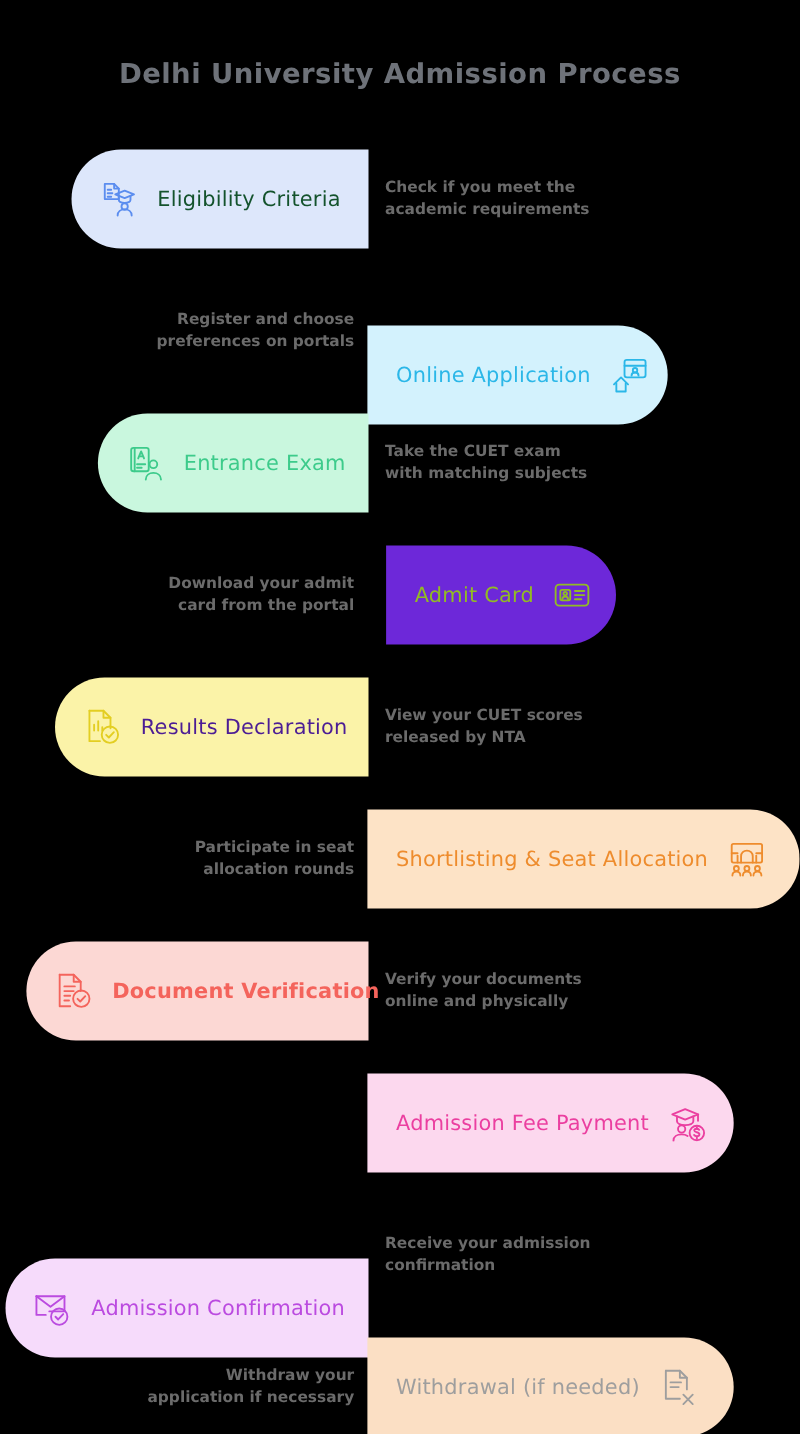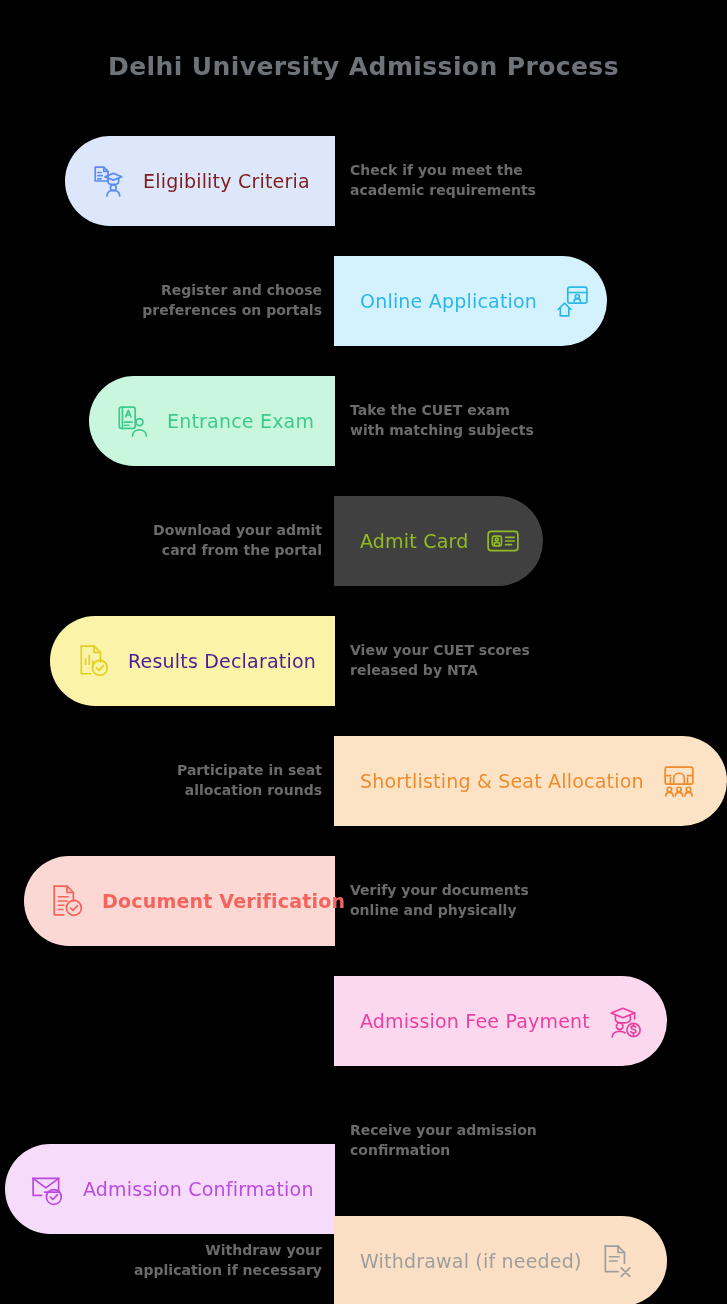--- a/index.html
+++ b/index.html
@@ -119,26 +119,26 @@
           <svg viewBox="0 0 32 32">
             <path fill="none" stroke="#5b8def" stroke-width="1.6" stroke-linecap="round" stroke-linejoin="round" d="M4 3h8l4 4v9h-12z"></path>
             <path fill="none" stroke="#5b8def" stroke-width="1.6" stroke-linecap="round" stroke-linejoin="round" d="M12 3v4h4"></path>
             <path fill="none" stroke="#5b8def" stroke-width="1.6" stroke-linecap="round" stroke-linejoin="round" d="M6.5 8h3M6.5 11h4M6.5 14h3"></path>
             <path fill="none" stroke="#5b8def" stroke-width="1.6" stroke-linecap="round" stroke-linejoin="round" d="M13 12l8-3.2 8 3.2-8 3.2z"></path>
             <path fill="none" stroke="#5b8def" stroke-width="1.6" stroke-linecap="round" stroke-linejoin="round" d="M16 13.4v3.2c0 1.6 2.2 2.6 5 2.6s5-1 5-2.6v-3.2"></path>
             <circle fill="none" stroke="#5b8def" stroke-width="1.6" stroke-linecap="round" stroke-linejoin="round" cx="21" cy="22.4" r="2.7"></circle>
             <path fill="none" stroke="#5b8def" stroke-width="1.6" stroke-linecap="round" stroke-linejoin="round" d="M15 30c0-3.4 2.7-5.2 6-5.2s6 1.8 6 5.2"></path>
           </svg>
         </span>
-        <span class="pill-label" style="color: #7f1d1d;">Eligibility Criteria</span>
+        <span class="pill-label" style="color: #14532d;">Eligibility Criteria</span>
       </div>
       <div class="desc">Check if you meet the academic requirements</div>
     </div>
     <div class="step-row right">
-      <div class="pill" style="background: rgb(211, 242, 253); width: 273px;">
+      <div class="pill" style="background: rgb(211, 242, 253); width: 273px; margin-top: 40px;">
         <span class="pill-label" style="color: rgb(43, 183, 232);">Online Application</span>
         <span class="pill-icon">
           <svg viewBox="0 0 32 32">
             <rect fill="none" stroke="#2bb7e8" stroke-width="1.6" stroke-linecap="round" stroke-linejoin="round" x="12" y="3" width="18" height="15" rx="2"></rect>
             <path fill="none" stroke="#2bb7e8" stroke-width="1.6" stroke-linecap="round" stroke-linejoin="round" d="M12 8h18"></path>
             <circle fill="none" stroke="#2bb7e8" stroke-width="1.6" stroke-linecap="round" stroke-linejoin="round" cx="21" cy="11.8" r="1.9"></circle>
             <path fill="none" stroke="#2bb7e8" stroke-width="1.6" stroke-linecap="round" stroke-linejoin="round" d="M18 16.5c0-1.7 1.4-2.7 3-2.7s3 1 3 2.7"></path>
             <path fill="none" stroke="#2bb7e8" stroke-width="1.6" stroke-linecap="round" stroke-linejoin="round" d="M3 24l6-6 6 6"></path>
             <path fill="none" stroke="#2bb7e8" stroke-width="1.6" stroke-linecap="round" stroke-linejoin="round" d="M5 23v7h8v-7"></path>
           </svg>
@@ -156,21 +156,21 @@
             <path fill="none" stroke="#3dcb8b" stroke-width="1.6" stroke-linecap="round" stroke-linejoin="round" d="M9 17h7M9 20h4"></path>
             <circle fill="none" stroke="#3dcb8b" stroke-width="1.6" stroke-linecap="round" stroke-linejoin="round" cx="23" cy="17" r="3.3"></circle>
             <path fill="none" stroke="#3dcb8b" stroke-width="1.6" stroke-linecap="round" stroke-linejoin="round" d="M16.5 30c0-3.6 2.9-5.6 6.5-5.6s6.5 2 6.5 5.6"></path>
           </svg>
         </span>
         <span class="pill-label" style="color: rgb(61, 203, 139);">Entrance Exam</span>
       </div>
       <div class="desc">Take the CUET exam with matching subjects</div>
     </div>
     <div class="step-row right">
-      <div class="pill" style="background: #404040; width: 209px;">
+      <div class="pill" style="background: #6d28d9; width: 209px; margin-left: 17px;">
         <span class="pill-label" style="color: rgb(145, 187, 36);">Admit Card</span>
         <span class="pill-icon">
           <svg viewBox="0 0 32 32">
             <rect fill="none" stroke="#91bb24" stroke-width="1.6" stroke-linecap="round" stroke-linejoin="round" x="2" y="7" width="28" height="18" rx="3"></rect>
             <rect fill="none" stroke="#91bb24" stroke-width="1.6" stroke-linecap="round" stroke-linejoin="round" x="6" y="11.5" width="8.5" height="9" rx="1.5"></rect>
             <circle fill="none" stroke="#91bb24" stroke-width="1.6" stroke-linecap="round" stroke-linejoin="round" cx="10.2" cy="14.7" r="1.5"></circle>
             <path fill="none" stroke="#91bb24" stroke-width="1.6" stroke-linecap="round" stroke-linejoin="round" d="M7.8 19.4c0-1.4 1.1-2.2 2.4-2.2s2.4.8 2.4 2.2"></path>
             <path fill="none" stroke="#91bb24" stroke-width="1.6" stroke-linecap="round" stroke-linejoin="round" d="M18.5 12.5h8M18.5 16h8M18.5 19.5h5.5"></path>
           </svg>
         </span>

